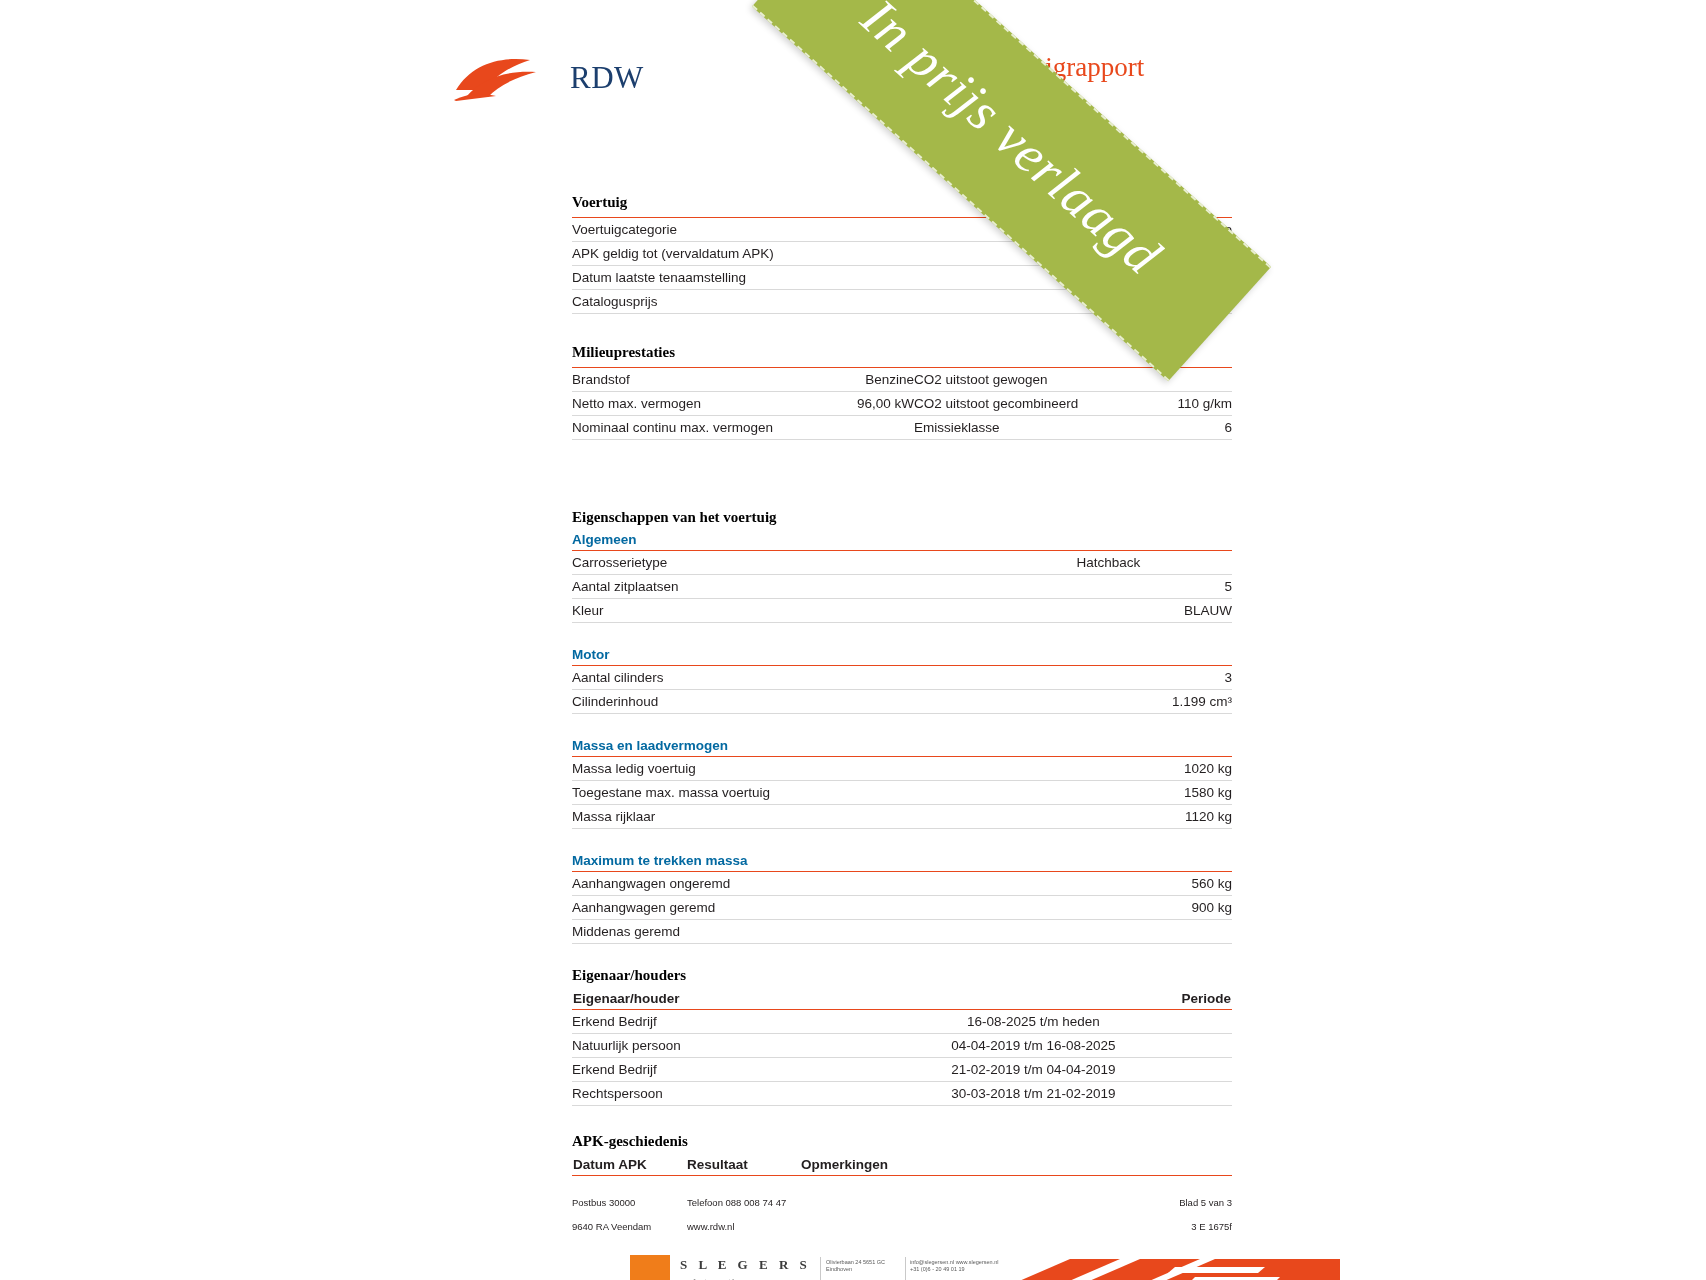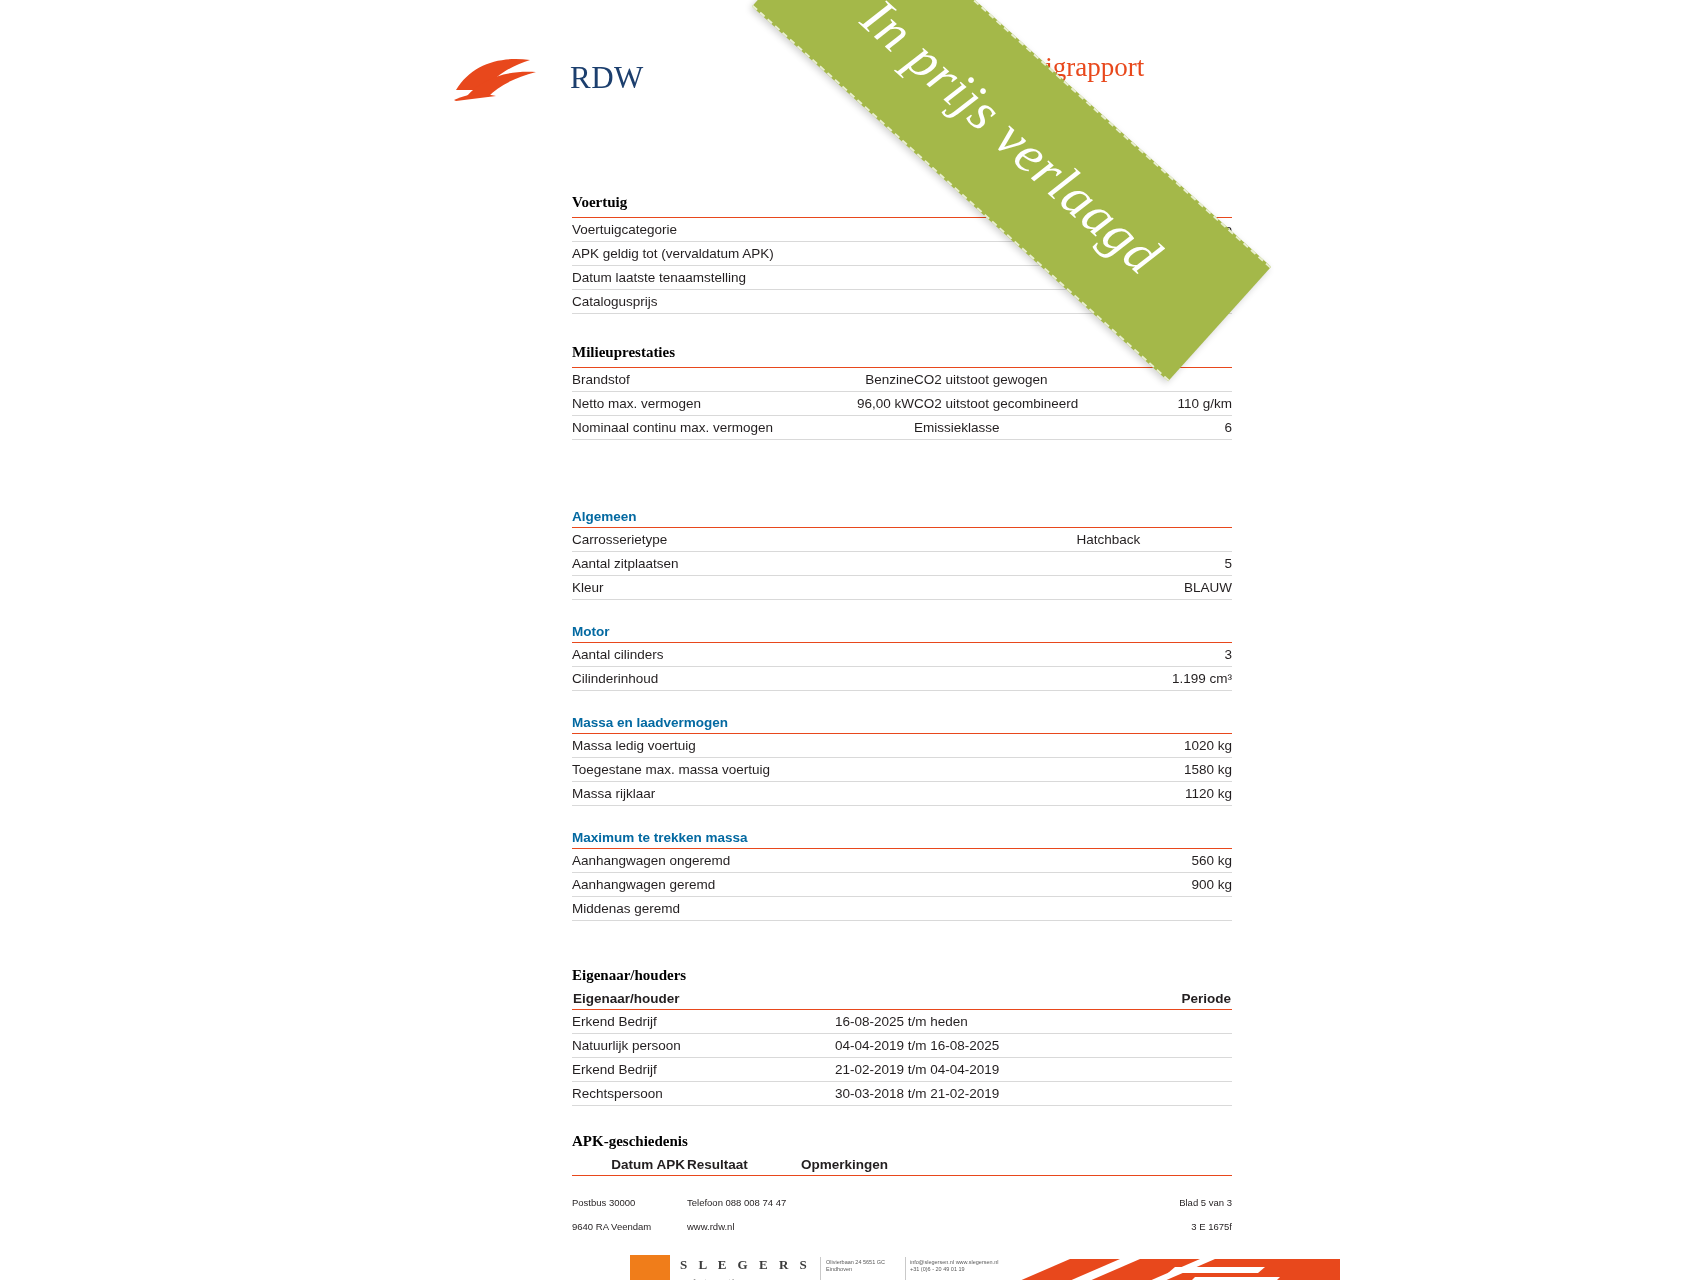--- a/index.html
+++ b/index.html
@@ -132,21 +132,21 @@
     font-weight: bold;
     text-align: left;
     padding-bottom: 3px;
     border-bottom: 1.3px solid #e8481c;
   }
   table.owners th.r { text-align: right; }
   table.owners td {
     padding: 4px 0;
     border-bottom: 1px solid #d9d9d9;
   }
-  table.owners td.r { text-align: left; margin-top: 12px; }
+  table.owners td.r { text-align: center; margin-top: 12px; }
 
   
   table.apk {
     width: 100%;
     border-collapse: collapse;
     font-size: 13.5px;
   }
   table.apk th {
     font-size: 13.5px;
     font-weight: bold;
@@ -340,20 +340,21 @@
         <td class="k1">Nominaal continu max. vermogen</td>
         <td class="v1"></td>
         <td class="k2">Emissieklasse</td>
         <td class="v2">6</td>
       </tr>
     </tbody>
       </table>
   </div>
 
   <div class="sec" style="top:497px;">
+    <div class="sec-title">Eigenschappen van het voertuig</div>
 
     <div class="sub-title">Algemeen</div>
     <table class="rows" style="margin-bottom:24px;">
       <tbody>
           <tr style="border-top:none;">
         <td class="c-left" style="border-top:none;">Carrosserietype</td>
         <td class="c-right" style="border-top:none;text-align:center;">Hatchback</td>
       </tr>
       <tr>
         <td class="c-left">Aantal zitplaatsen</td>
@@ -443,21 +444,21 @@
       </tr>
     </tbody>
       </table>
   </div>
 
   <div class="sec" style="top:1121px;">
     <div class="sec-title">APK-geschiedenis</div>
     <table class="apk">
       <tbody>
           <tr>
-        <th style="width:112px;text-align:right;">Datum APK</th>
+        <th style="width:112px;">Datum APK</th>
         <th style="width:112px;">Resultaat</th>
         <th>Opmerkingen</th>
       </tr>
     </tbody>
       </table>
   </div>
 
   <div class="footer">
     <div class="footer-row">
       <div class="footer-col-a">Postbus 30000</div>

